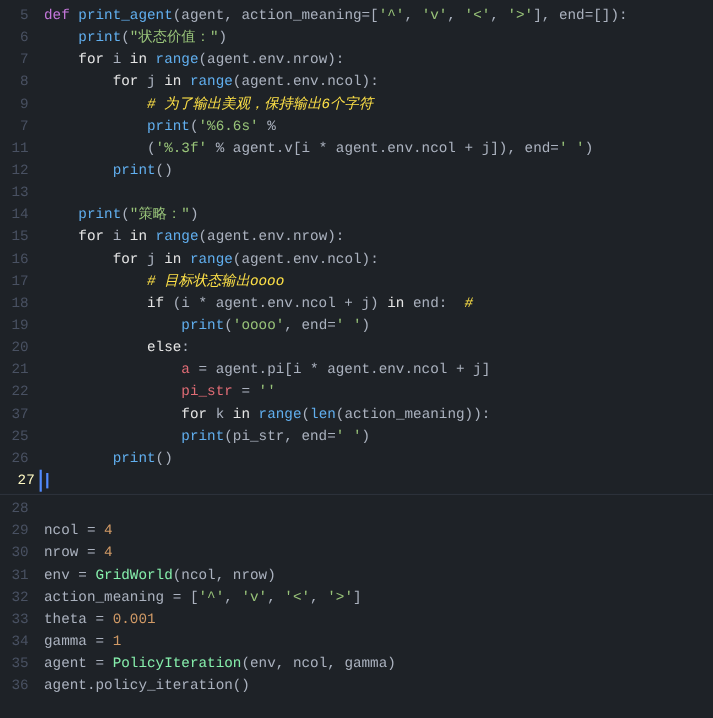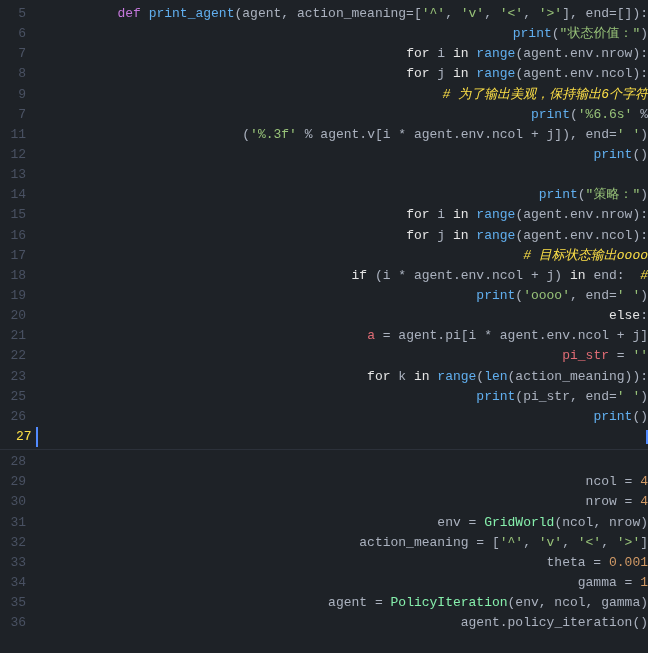--- a/index.html
+++ b/index.html
@@ -29,24 +29,23 @@
       padding-right: 10px;
       color: #495162;
       user-select: none;
       font-size: 13px;
     }
     .line-content {
       flex: 1;
       padding-left: 4px;
       white-space: pre;
       font-size: 13px;
-      text-align: right;
     }
     .line.active-line .line-num {
-      color: #fde047;
+      color: #fef9c3;
       padding-left: 16px;
     }
     .line.active-line .line-content {
       border-left: 2px solid #528bff;
     }
     
     .kw { color: #c678dd; }        
     .cmt { color: #fde047; font-style: italic; }
     .yellow { color: #86efac; }
     .orange { color: #d19a66; }
@@ -139,21 +138,21 @@
     </div>
     <div class="line">
       <span class="line-num">21</span>
       <span class="line-content"><span class="white">                </span><span class="red">a</span><span class="white"> = agent.pi[i * agent.env.ncol + j]</span></span>
     </div>
     <div class="line">
       <span class="line-num">22</span>
       <span class="line-content"><span class="white">                </span><span class="red">pi_str</span><span class="white"> = </span><span class="green">''</span></span>
     </div>
     <div class="line">
-      <span class="line-num">23</span>
+      <span class="line-num">37</span>
       <span class="line-content"><span class="white">                </span><span class="purple">for</span><span class="white"> k </span><span class="purple">in</span><span class="white"> </span><span class="blue">range</span><span class="white">(</span><span class="blue">len</span><span class="white">(action_meaning)):</span></span>
     </div>
     <div class="line">
       <span class="line-num">25</span>
       <span class="line-content"><span class="white">                </span><span class="blue">print</span><span class="white">(pi_str, end=</span><span class="green">' '</span><span class="white">)</span></span>
     </div>
     <div class="line">
       <span class="line-num">26</span>
       <span class="line-content"><span class="white">        </span><span class="blue">print</span><span class="white">()</span></span>
     </div>

